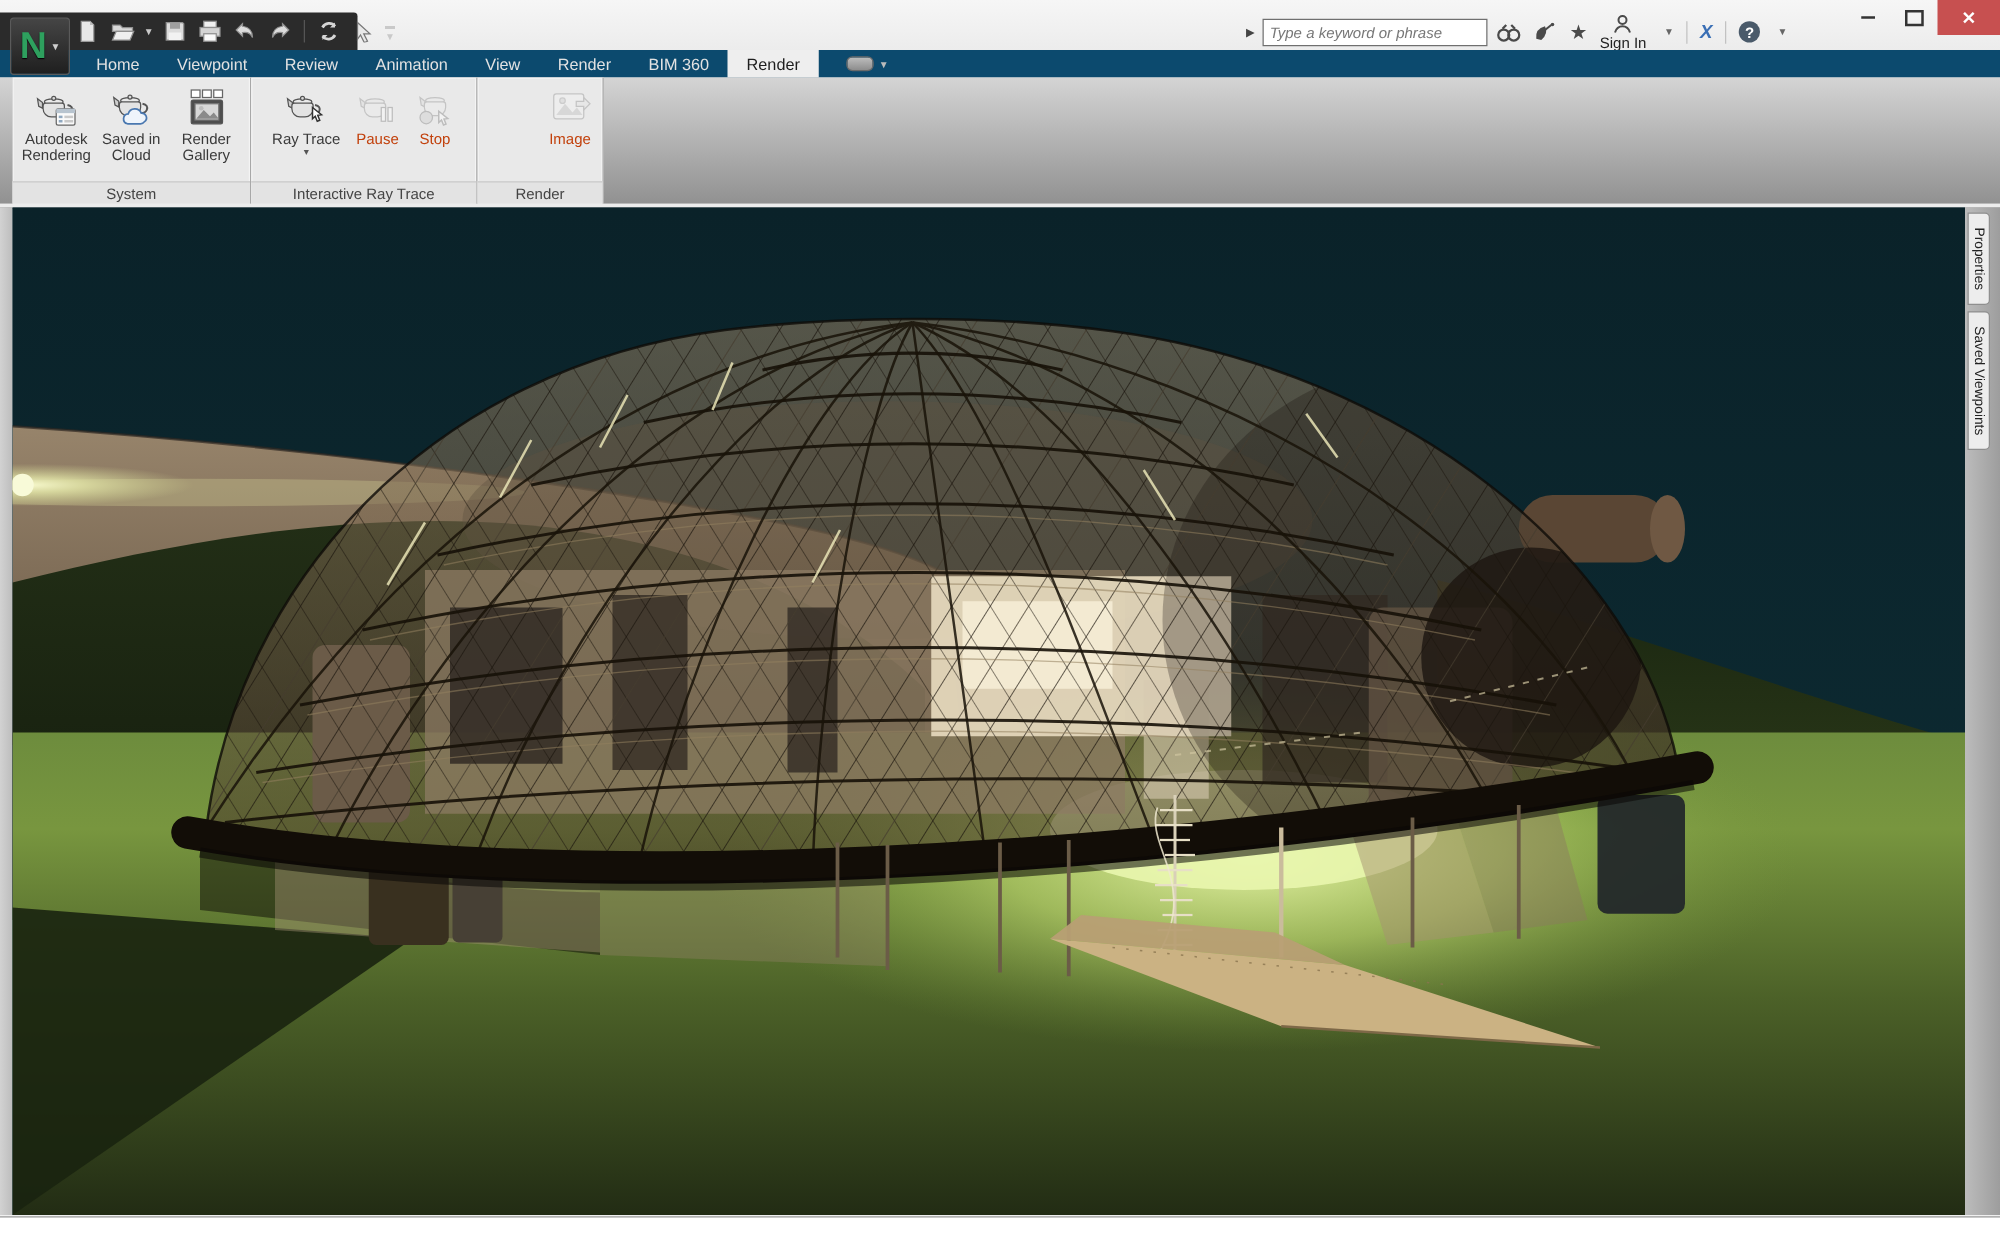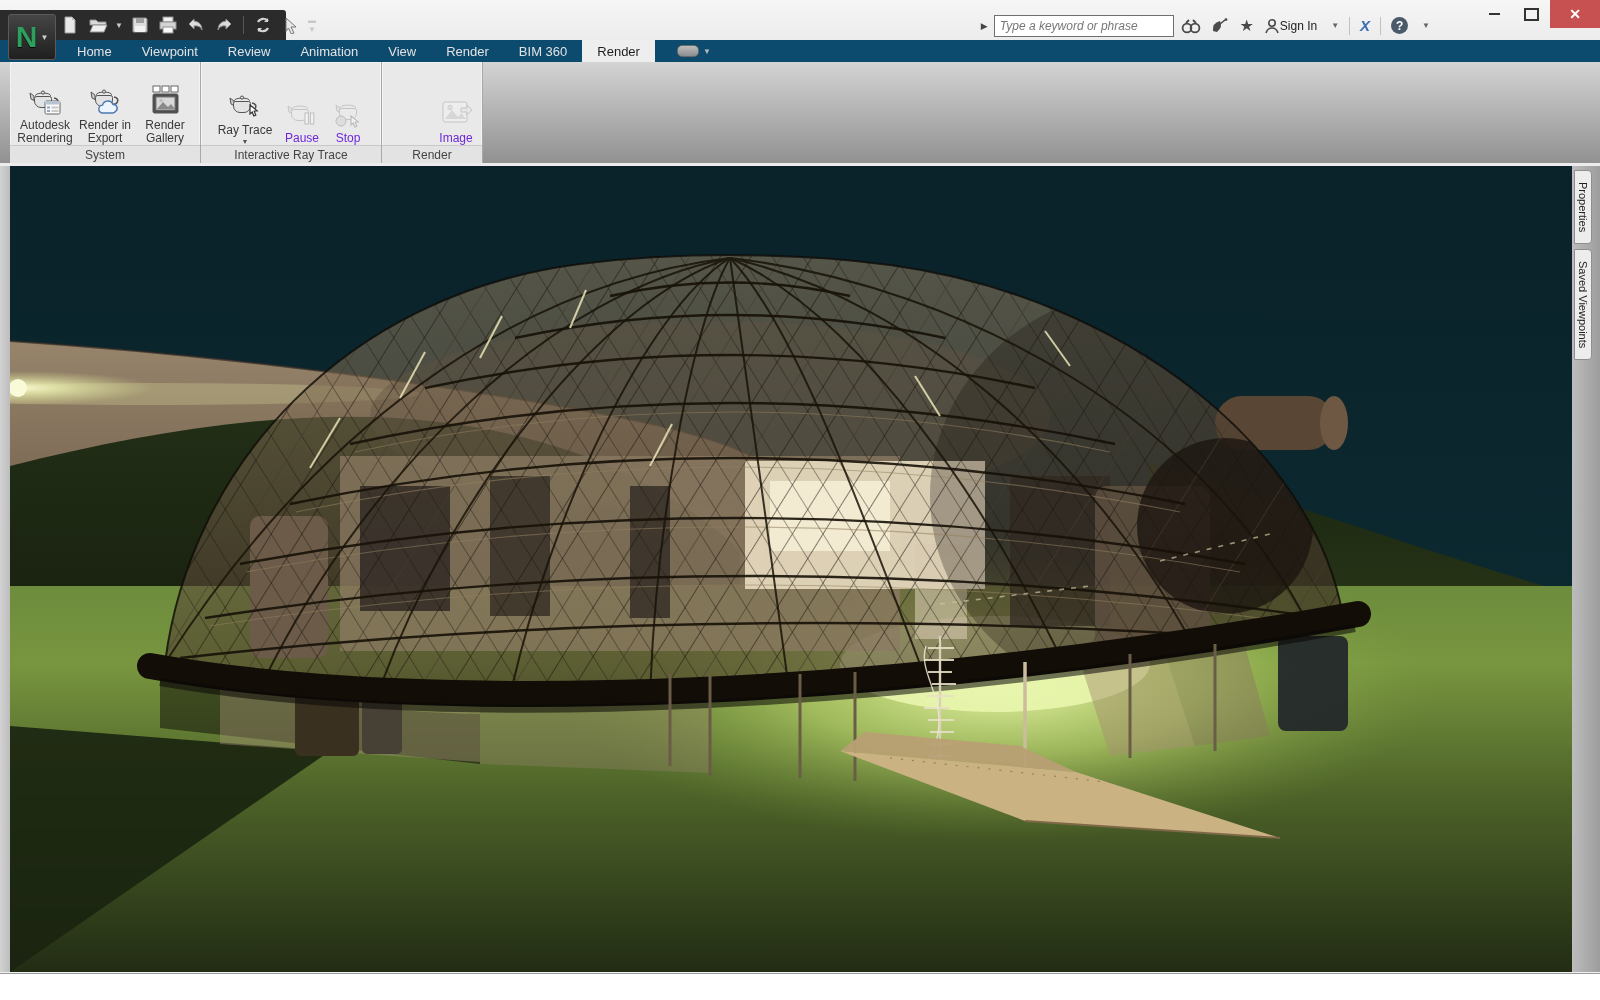--- a/index.html
+++ b/index.html
@@ -24,21 +24,21 @@
   .title-text .t1{font-size:15px;color:#333;}
   .title-text .t2{font-size:15px;color:#333;}
 
   
   .infocenter{position:absolute;right:170px;top:13px;height:25px;display:flex;align-items:center;gap:6px;}
   .ic-expand{font-size:9px;color:#444;cursor:pointer;}
   .ic-search{width:168px;height:20px;border:1px solid #6f6f6f;background:#fff;font-style:italic;font-size:12px;
     color:#333;padding:0 5px;font-family:"Liberation Sans",sans-serif;}
   .ic-search::placeholder{color:#777;font-style:italic;}
   .icbtn{width:22px;height:22px;display:flex;align-items:center;justify-content:center;cursor:pointer;color:#4a4a4a;}
-  .ic-signin{display:flex;align-items:center;gap:0;cursor:pointer;}
+  .ic-signin{display:flex;align-items:center;gap:0;cursor:pointer;flex-direction:column;}
   .ic-signin .lbl{font-size:12px;color:#222;}
   .ic-dd{font-size:8px;color:#666;cursor:pointer;margin-left:8px;}
   .ic-sep{width:1px;height:18px;background:#c2c2c2;margin:0 4px;}
   .ic-x{font-size:15px;font-weight:bold;font-style:italic;color:#3a6fb5;cursor:pointer;}
   .ic-help{width:17px;height:17px;border-radius:50%;background:#4a5a6a;color:#fff;font-size:12px;font-weight:bold;
     display:flex;align-items:center;justify-content:center;cursor:pointer;}
 
   
   .win-controls{position:absolute;right:0;top:0;height:28px;display:flex;z-index:40;}
   .wbtn{width:37px;height:28px;display:flex;align-items:center;justify-content:center;cursor:pointer;}
@@ -53,29 +53,29 @@
   .rtab{padding:0 15px;display:flex;align-items:center;font-size:13px;color:#e2e2e2;cursor:pointer;}
   .rtab.active{background:#eeeeee;color:#1e1e1e;}
   .ribbon-toggle{display:flex;align-items:center;gap:4px;margin-left:22px;cursor:pointer;}
   .ribbon-toggle .pill{width:20px;height:10px;background:linear-gradient(#bdbdbd,#8d8d8d);border-radius:5px;border:1px solid #6a6a6a;}
   .ribbon-toggle .dd{color:#bbb;font-size:8px;}
 
   
   .ribbon{position:absolute;left:0;top:62px;width:1600px;height:101px;background:linear-gradient(#d4d4d4,#919191);}
   .panels{position:absolute;left:10px;top:0;height:101px;display:flex;}
   .panel{background:#e9e9e9;border-right:1px solid #a8a8a8;box-shadow:inset 0 0 0 1px #f4f4f4;display:flex;flex-direction:column;}
-  .panel-buttons{flex:1;display:flex;align-items:flex-end;justify-content:center;padding:4px 6px 0 6px;gap:2px;}
+  .panel-buttons{flex:1;display:flex;align-items:flex-start;justify-content:center;padding:4px 6px 0 6px;gap:2px;}
   .panel-label{height:17px;border-top:1px solid #c9c9c9;background:#e3e3e3;font-size:12px;color:#444;
     display:flex;align-items:center;justify-content:center;padding:0 8px;}
   .rbtn{width:58px;display:flex;flex-direction:column;align-items:center;padding-top:3px;border-radius:2px;cursor:pointer;}
   .rbtn .ricon{width:34px;height:34px;display:flex;align-items:center;justify-content:center;}
   .rbtn .rlabel{font-size:12px;line-height:13px;text-align:center;color:#3a3a3a;margin-top:2px;}
   .rbtn .bdd{font-size:7px;color:#555;margin-top:1px;}
   .rbtn.disabled{cursor:default;}
-  .rbtn.disabled .rlabel{color:#6d28d9;}
+  .rbtn.disabled .rlabel{color:#c2410c;}
   .rbtn.disabled .ricon{opacity:.45;filter:grayscale(1);}
 
   .ribbon-bottom-strip{position:absolute;left:0;top:163px;width:1600px;height:3px;background:#ececec;border-bottom:1px solid #8a8a8a;}
 
   
   .vp-left-strip{position:absolute;left:0;top:166px;width:10px;height:806px;background:linear-gradient(90deg,#d2d2d2,#bdbdbd);}
   .viewport{position:absolute;left:10px;top:166px;width:1562px;height:806px;background:#0d2b33;cursor:crosshair;}
   .vp-right-strip{position:absolute;left:1572px;top:166px;width:28px;height:806px;background:linear-gradient(90deg,#bcbcbc,#9d9d9d);}
   .vtabs{position:absolute;left:2px;top:4px;display:flex;flex-direction:column;gap:5px;}
   .vtab{writing-mode:vertical-rl;background:#ededed;border:1px solid #8f8f8f;border-radius:0 4px 4px 0;
@@ -237,21 +237,21 @@
             <span class="ricon">
               <svg width="34" height="34" viewBox="0 0 34 34">
                 <path d="M7 12 l-4 -3 1 6 3 1.5 Z" fill="#cfcfcf" stroke="#555"></path>
                 <path d="M26 14 q5 1 3.4 5 q-1 2.4 -4.4 2.4" fill="none" stroke="#555" stroke-width="1.6"></path>
                 <ellipse cx="16" cy="11.5" rx="7.5" ry="2.4" fill="#e9e9e9" stroke="#555"></ellipse>
                 <circle cx="16" cy="8.6" r="1.6" fill="#d9d9d9" stroke="#555"></circle>
                 <path d="M9.5 12.5 h13 a2 2 0 0 1 2 2 v2.5 a6.5 6.5 0 0 1 -6.5 6.5 h-4 a6.5 6.5 0 0 1 -6.5 -6.5 v-2.5 a2 2 0 0 1 2 -2 Z" fill="#e3e3e3" stroke="#555"></path>
                 <path d="M14 30 a4 4 0 0 1 .6 -7.9 a5.5 5.5 0 0 1 10.4 -0.6 a3.8 3.8 0 0 1 2.4 7 q-1 1.5 -3 1.5 Z" fill="#eef4fb" stroke="#4a78b0" stroke-width="1.4"></path>
               </svg>
             </span>
-            <span class="rlabel">Render in Export</span>
+            <span class="rlabel">Saved in Cloud</span>
           </div>
           <div class="rbtn">
             <span class="ricon">
               <svg width="34" height="34" viewBox="0 0 34 34">
                 <rect x="5" y="3" width="7" height="6" fill="#fff" stroke="#666"></rect>
                 <rect x="14" y="3" width="7" height="6" fill="#fff" stroke="#666"></rect>
                 <rect x="23" y="3" width="7" height="6" fill="#fff" stroke="#666"></rect>
                 <rect x="5" y="11" width="25" height="19" rx="1.5" fill="#4e4e4e" stroke="#555"></rect>
                 <rect x="8" y="14" width="19" height="13" fill="#d8d8d8" stroke="#777"></rect>
                 <path d="M9 26 l6 -7 5 5 3 -3 4 5 Z" fill="#8a8a8a"></path>

